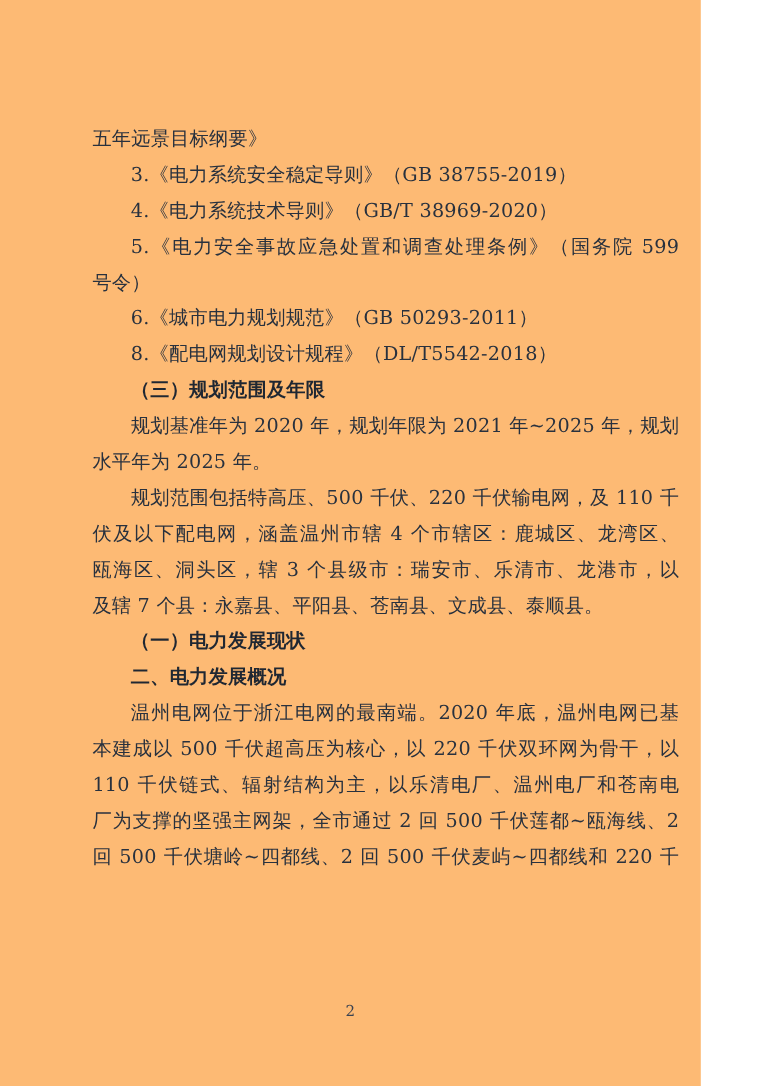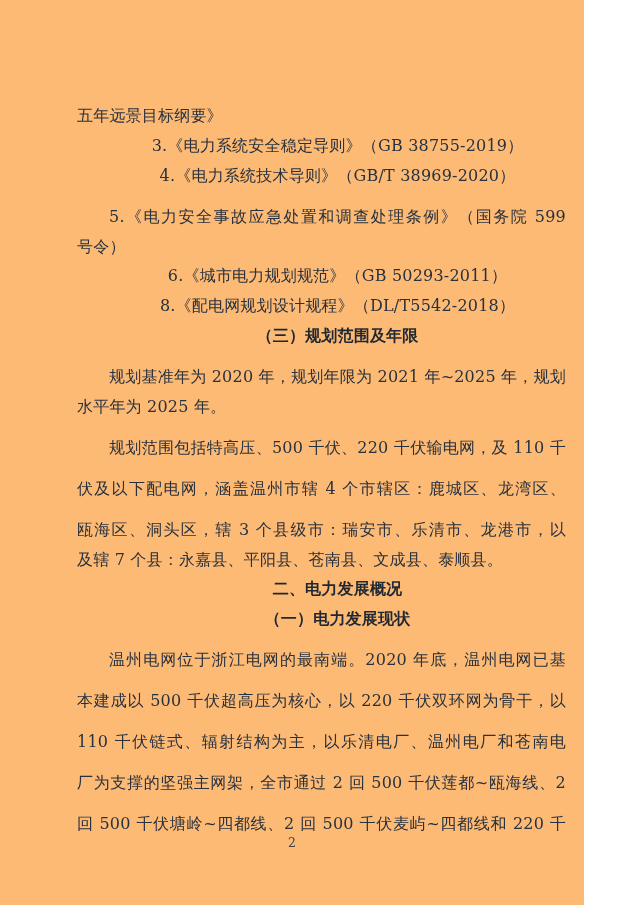--- a/index.html
+++ b/index.html
@@ -24,27 +24,25 @@
     font-size: 16px;
     line-height: 29.9px;
     letter-spacing: 0.2px;
   }
   .line {
     white-space: nowrap;
     height: 29.9px;
   }
   .line.indent {
     text-indent: 2em;
-    text-align: center;
   }
   .line.full {
     white-space: normal;
     text-align: justify;
     text-align-last: justify;
-    margin-top: 11px;
   }
   .line.bold {
     font-weight: 700;
     color: #1f2732;
   }
   .page-number {
     position: absolute;
     top: 833px;
     left: 0;
     width: 100%;
@@ -66,22 +64,22 @@
     <div class="line">号令）</div>
     <div class="line indent">6.《城市电力规划规范》（GB 50293-2011）</div>
     <div class="line indent">8.《配电网规划设计规程》（DL/T5542-2018）</div>
     <div class="line indent bold">（三）规划范围及年限</div>
     <div class="line indent full">规划基准年为 2020 年，规划年限为 2021 年~2025 年，规划</div>
     <div class="line">水平年为 2025 年。</div>
     <div class="line indent full">规划范围包括特高压、500 千伏、220 千伏输电网，及 110 千</div>
     <div class="line full">伏及以下配电网，涵盖温州市辖 4 个市辖区：鹿城区、龙湾区、</div>
     <div class="line full">瓯海区、洞头区，辖 3 个县级市：瑞安市、乐清市、龙港市，以</div>
     <div class="line">及辖 7 个县：永嘉县、平阳县、苍南县、文成县、泰顺县。</div>
+    <div class="line indent bold">（一）电力发展现状</div>
     <div class="line indent bold">二、电力发展概况</div>
-    <div class="line indent bold">（一）电力发展现状</div>
     <div class="line indent full">温州电网位于浙江电网的最南端。2020 年底，温州电网已基</div>
     <div class="line full">本建成以 500 千伏超高压为核心，以 220 千伏双环网为骨干，以</div>
     <div class="line full">110 千伏链式、辐射结构为主，以乐清电厂、温州电厂和苍南电</div>
     <div class="line full">厂为支撑的坚强主网架，全市通过 2 回 500 千伏莲都~瓯海线、2</div>
     <div class="line full">回 500 千伏塘岭~四都线、2 回 500 千伏麦屿~四都线和 220 千</div>
   </div>
   <div class="page-number">2</div>
 </div>
 
 </body></html>

